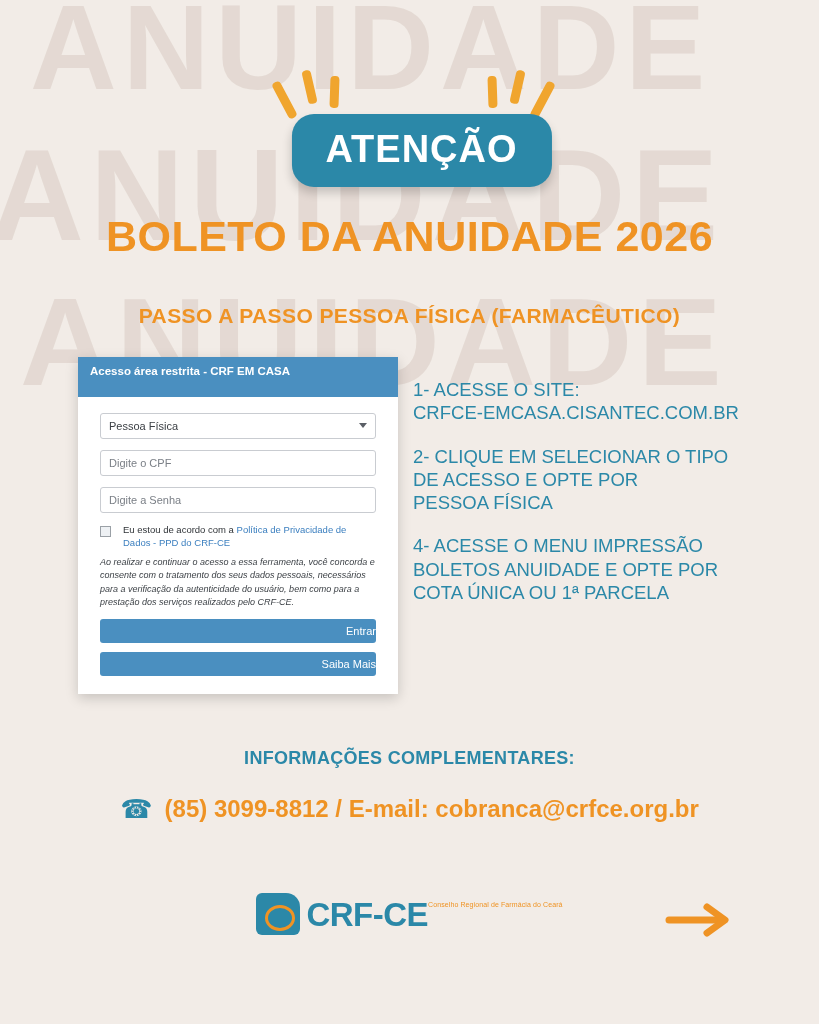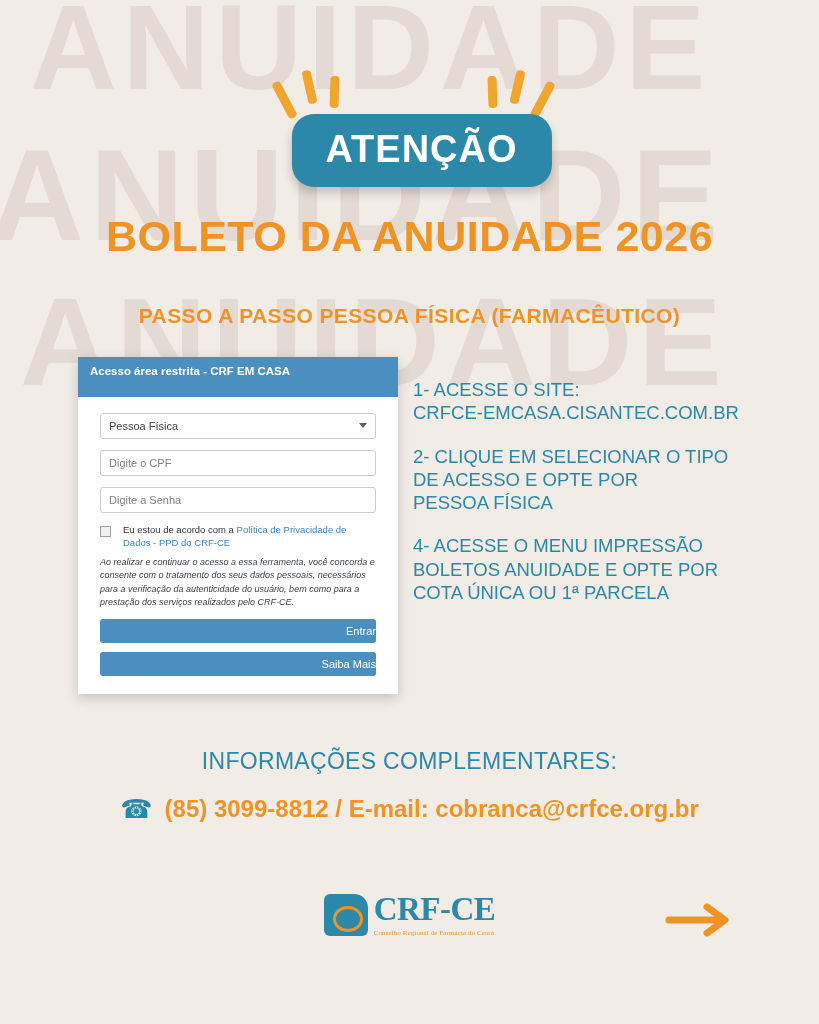--- a/index.html
+++ b/index.html
@@ -182,22 +182,22 @@
   }
   .step { margin-bottom: 20px; }
 
   
   .info-title {
     position: absolute;
     top: 748px;
     width: 100%;
     text-align: center;
     color: #2b88a8;
-    font-size: 23px;
-    font-weight: normal;
+    font-size: 18px;
+    font-weight: bold;
     letter-spacing: 0.3px;
   }
   .contact-row {
     position: absolute;
     top: 795px;
     width: 100%;
     display: flex;
     justify-content: center;
     align-items: center;
     gap: 12px;
@@ -226,21 +226,21 @@
     position: relative;
   }
   .logo-mark::after {
     content: "";
     position: absolute;
     left: 9px; top: 12px;
     width: 24px; height: 20px;
     border: 3px solid #ef9324;
     border-radius: 50%;
   }
-  .logo-text { display: flex; flex-direction: column; font-family: Liberation Serif, serif; }
+  .logo-text { display: flex; flex-direction: row; }
   .logo-name { font-size: 33px; font-weight: bold; color: #2b88a8; letter-spacing: -0.5px; line-height: 1; }
   .logo-tag { font-size: 7px; color: #ef9324; margin-top: 3px; letter-spacing: 0.1px; }
 
   .arrow {
     position: absolute;
     top: 900px;
     left: 665px;
     width: 70px;
     height: 40px;
   }

